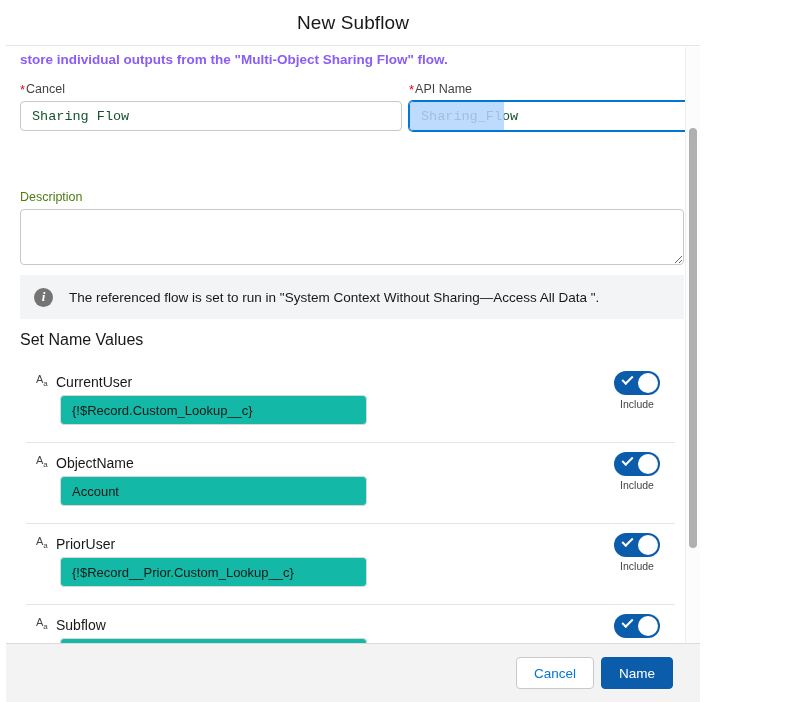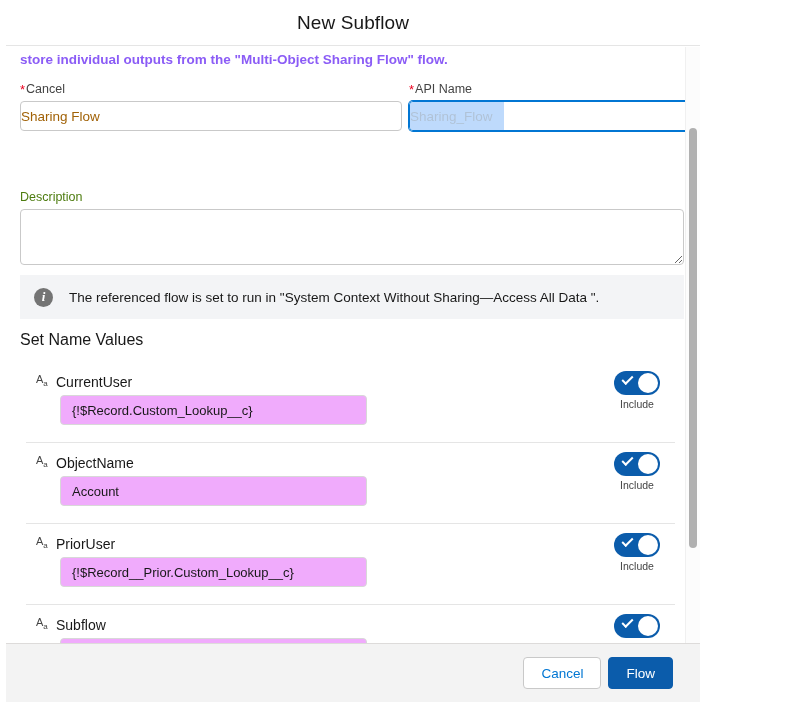--- a/index.html
+++ b/index.html
@@ -62,23 +62,23 @@
 
   .fld-label {
     font-size: 12.5px; color: #444444; line-height: 16px;
     display: block; margin-bottom: 4px; white-space: nowrap;
   }
   .req { color: #ea001e; font-size: 13px; margin-right: 1px; position: relative; top: 1px; }
 
   .txt-input {
     display: block; width: 100%; height: 30px;
     border: 1px solid #c9c9c9; border-radius: 4px;
-    background: #ffffff; color: #a16207;
-    font-family: Liberation Sans, sans-serif; font-size: 13.5px;
-    padding: 0 0; outline: none;
+    background: #ffffff; color: #14532d;
+    font-family: Liberation Mono, monospace; font-size: 13.5px;
+    padding: 0 11px; outline: none;
   }
   .txt-input.focused {
     border: 1px solid #0176d3;
     box-shadow: 0 0 0 1px #0176d3;
   }
   .txt-input.focused::selection { background: #b3d4fc; }
   .txt-input.focused { caret-color: #181818; }
 
   .desc-wrap { position: absolute; left: 14px; top: 142px; right: 16px; }
   .desc-label { font-size: 12.5px; color: #4d7c0f; line-height: 16px; display: block; margin-bottom: 4px; }
@@ -121,21 +121,21 @@
   .type-icon {
     font-size: 11px; color: #444444; width: 16px; line-height: 12px;
     font-family: "Liberation Sans", sans-serif; white-space: nowrap;
   }
   .type-icon sub { font-size: 8px; }
   .iv-name { font-size: 14px; color: #181818; margin-left: 4px; }
   .iv-input-wrap { position: absolute; left: 54px; top: 34px; width: 307px; }
   .iv-input {
     display: block; width: 100%; height: 30px;
     border: 1px solid #d8d8d8; border-radius: 4px;
-    background: #f0abfc; color: #181818;
+    background: #14b8a6; color: #181818;
     font-family: "Liberation Sans", sans-serif; font-size: 13px;
     padding: 0 11px; outline: none;
   }
 
   .toggle-wrap {
     position: absolute; right: 40px; top: 10px;
     display: flex; flex-direction: column; align-items: center;
   }
   .switch {
     width: 46px; height: 24px; border-radius: 12px;
@@ -312,18 +312,18 @@
     </div>
   </div>
 
   <div class="vscroll-track-bg"></div>
   <div class="vscroll">
     <div class="thumb"></div>
   </div>
 
   <div class="modal-footer">
     <button class="btn btn-neutral">Cancel</button>
-    <button class="btn btn-brand">Flow</button>
+    <button class="btn btn-brand">Name</button>
   </div>
 
 </div>
 
 <div style="position: absolute; left: 410px; top: 102px; width: 93.5469px; height: 28px; background: rgb(179, 212, 252); opacity: 0.85; z-index: 3; pointer-events: none; border-radius: 3px 0px 0px 3px;"></div>
 
 </body></html>

